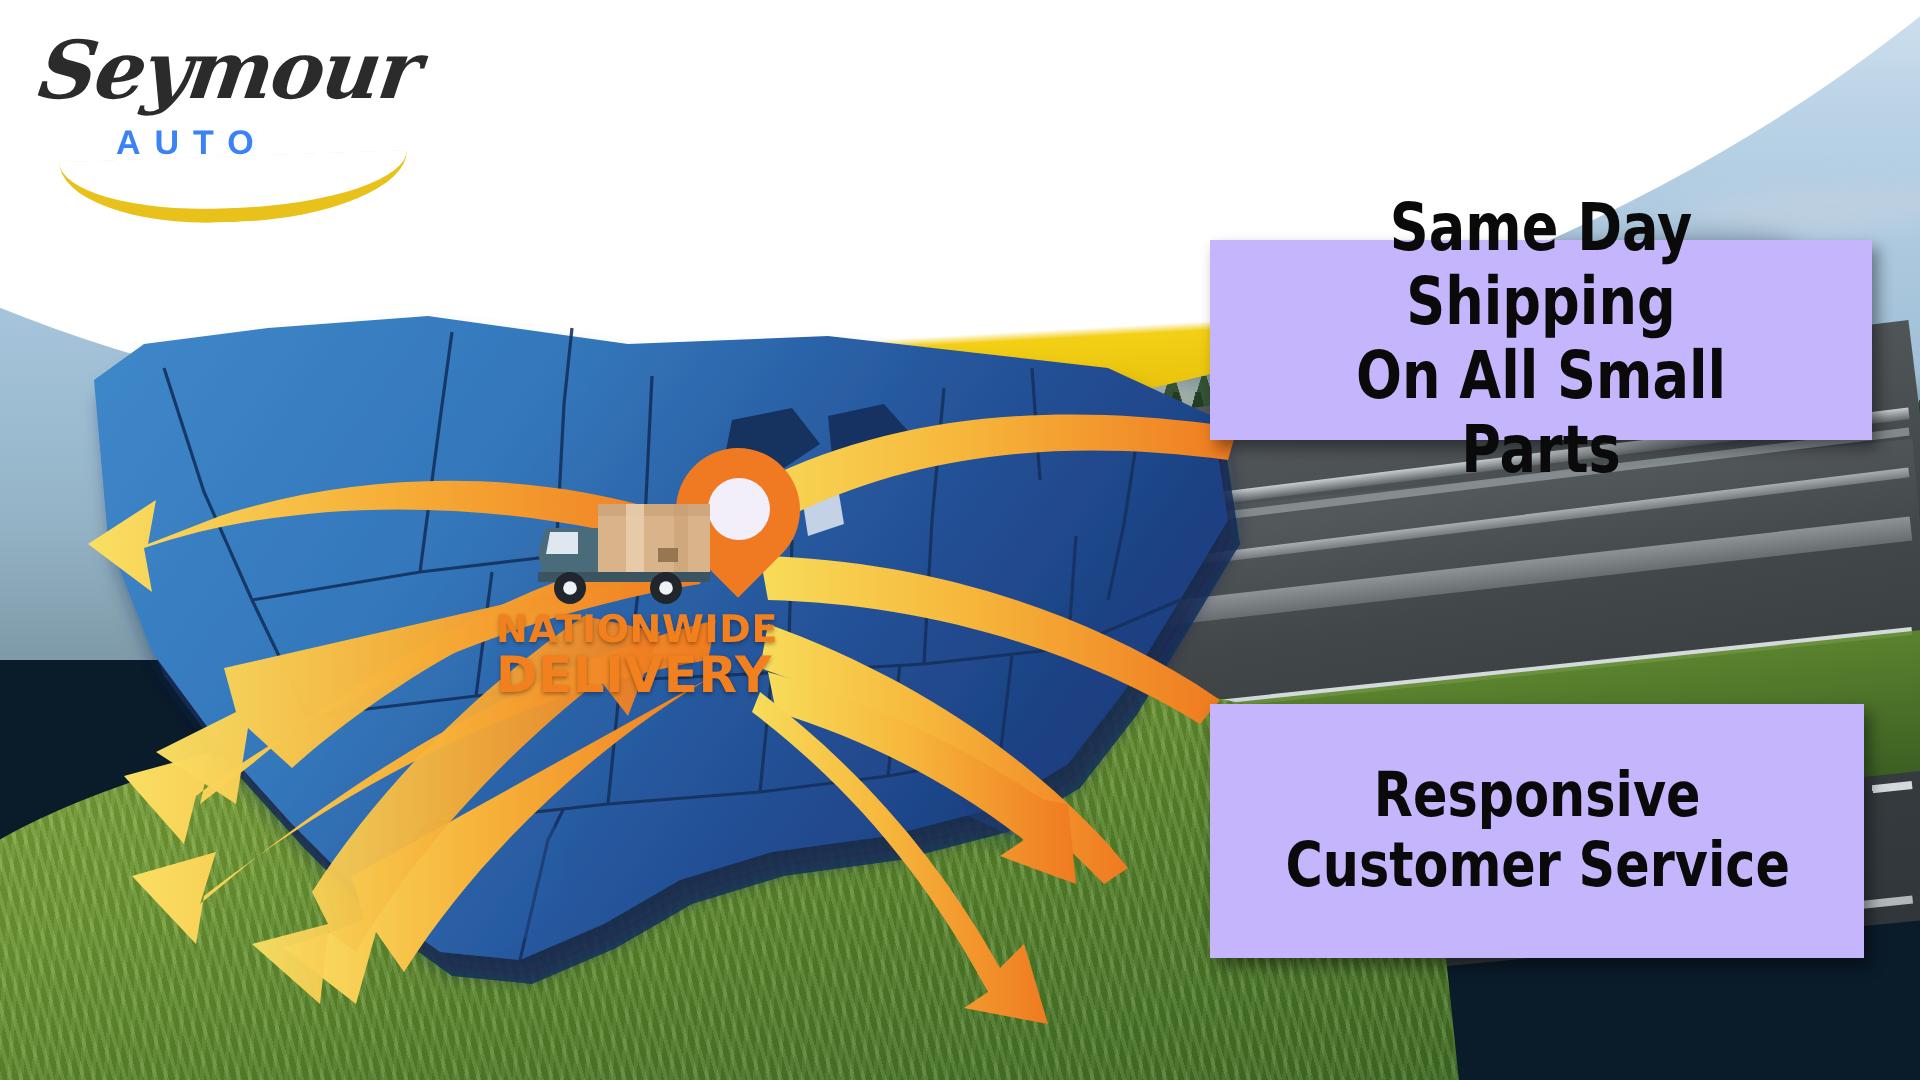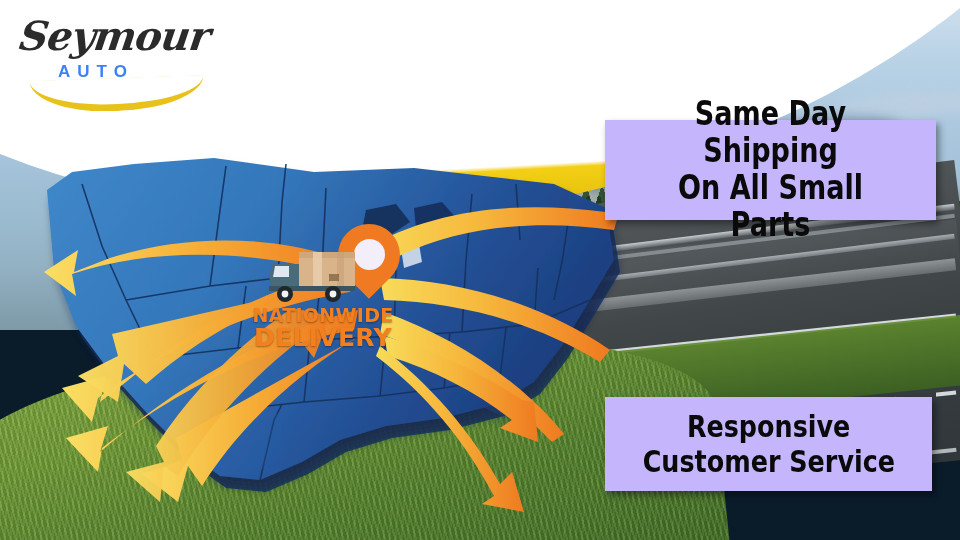--- a/index.html
+++ b/index.html
@@ -169,21 +169,21 @@
     background:#f07a21;border-radius:50% 50% 50% 0;
     transform:rotate(-45deg);
   }
   .pin-dot{
     position:absolute;left:16px;top:15px;width:31px;height:31px;
     background:#f2eefa;border-radius:50%;
   }
   .truck{position:absolute;left:267px;top:250px;width:96px;height:56px;}
   .nw-label{
     position:absolute;left:248px;top:306px;width:150px;
-    text-align:center;color:#f2801f;
+    text-align:left;color:#f2801f;
     font-family:"DejaVu Sans",sans-serif;
     font-weight:bold;letter-spacing:.3px;line-height:1.02;
     text-shadow:0 1px 2px rgba(0,0,0,.35);
   }
   .nw-1{font-size:19px;}
   .nw-2{font-size:25px;}
 
   
   .logo{position:absolute;left:12px;top:8px;width:200px;height:100px;}
   .logo-word{
@@ -216,21 +216,21 @@
     align-items:center;justify-content:center;
     color:#0a0a0a;
     font-family:"DejaVu Sans",sans-serif;
     font-weight:bold;
     line-height:1.12;
     text-align:center;
   }
   .panel span{display:block;transform:scaleX(.82);}
   .p1{left:605px;top:120px;width:331px;height:100px;font-size:33px;}
   .p2{left:599px;top:250px;width:337px;height:72px;font-size:33px;}
-  .p3{left:605px;top:352px;width:327px;height:94px;font-size:31px;margin-top:45px;}
+  .p3{left:605px;top:352px;width:327px;height:127px;font-size:31px;}
 </style>
 </head>
 <body>
 
 <div class="stage">
 
   <div class="bg-sky"></div>
   <div class="bg-sun"></div>
 
   <div class="cloud cl-g"></div>

